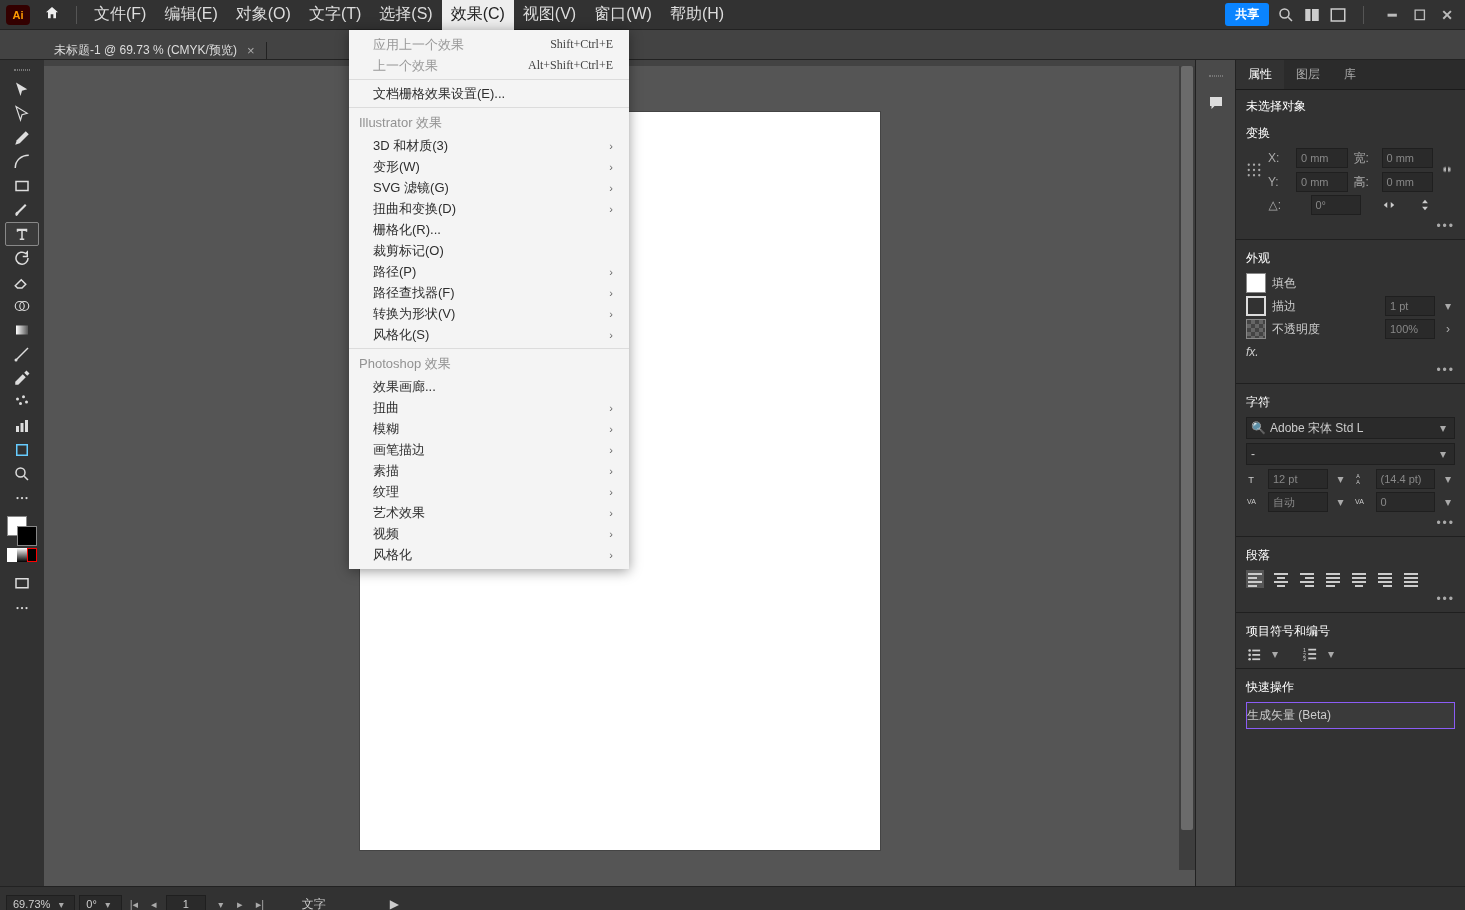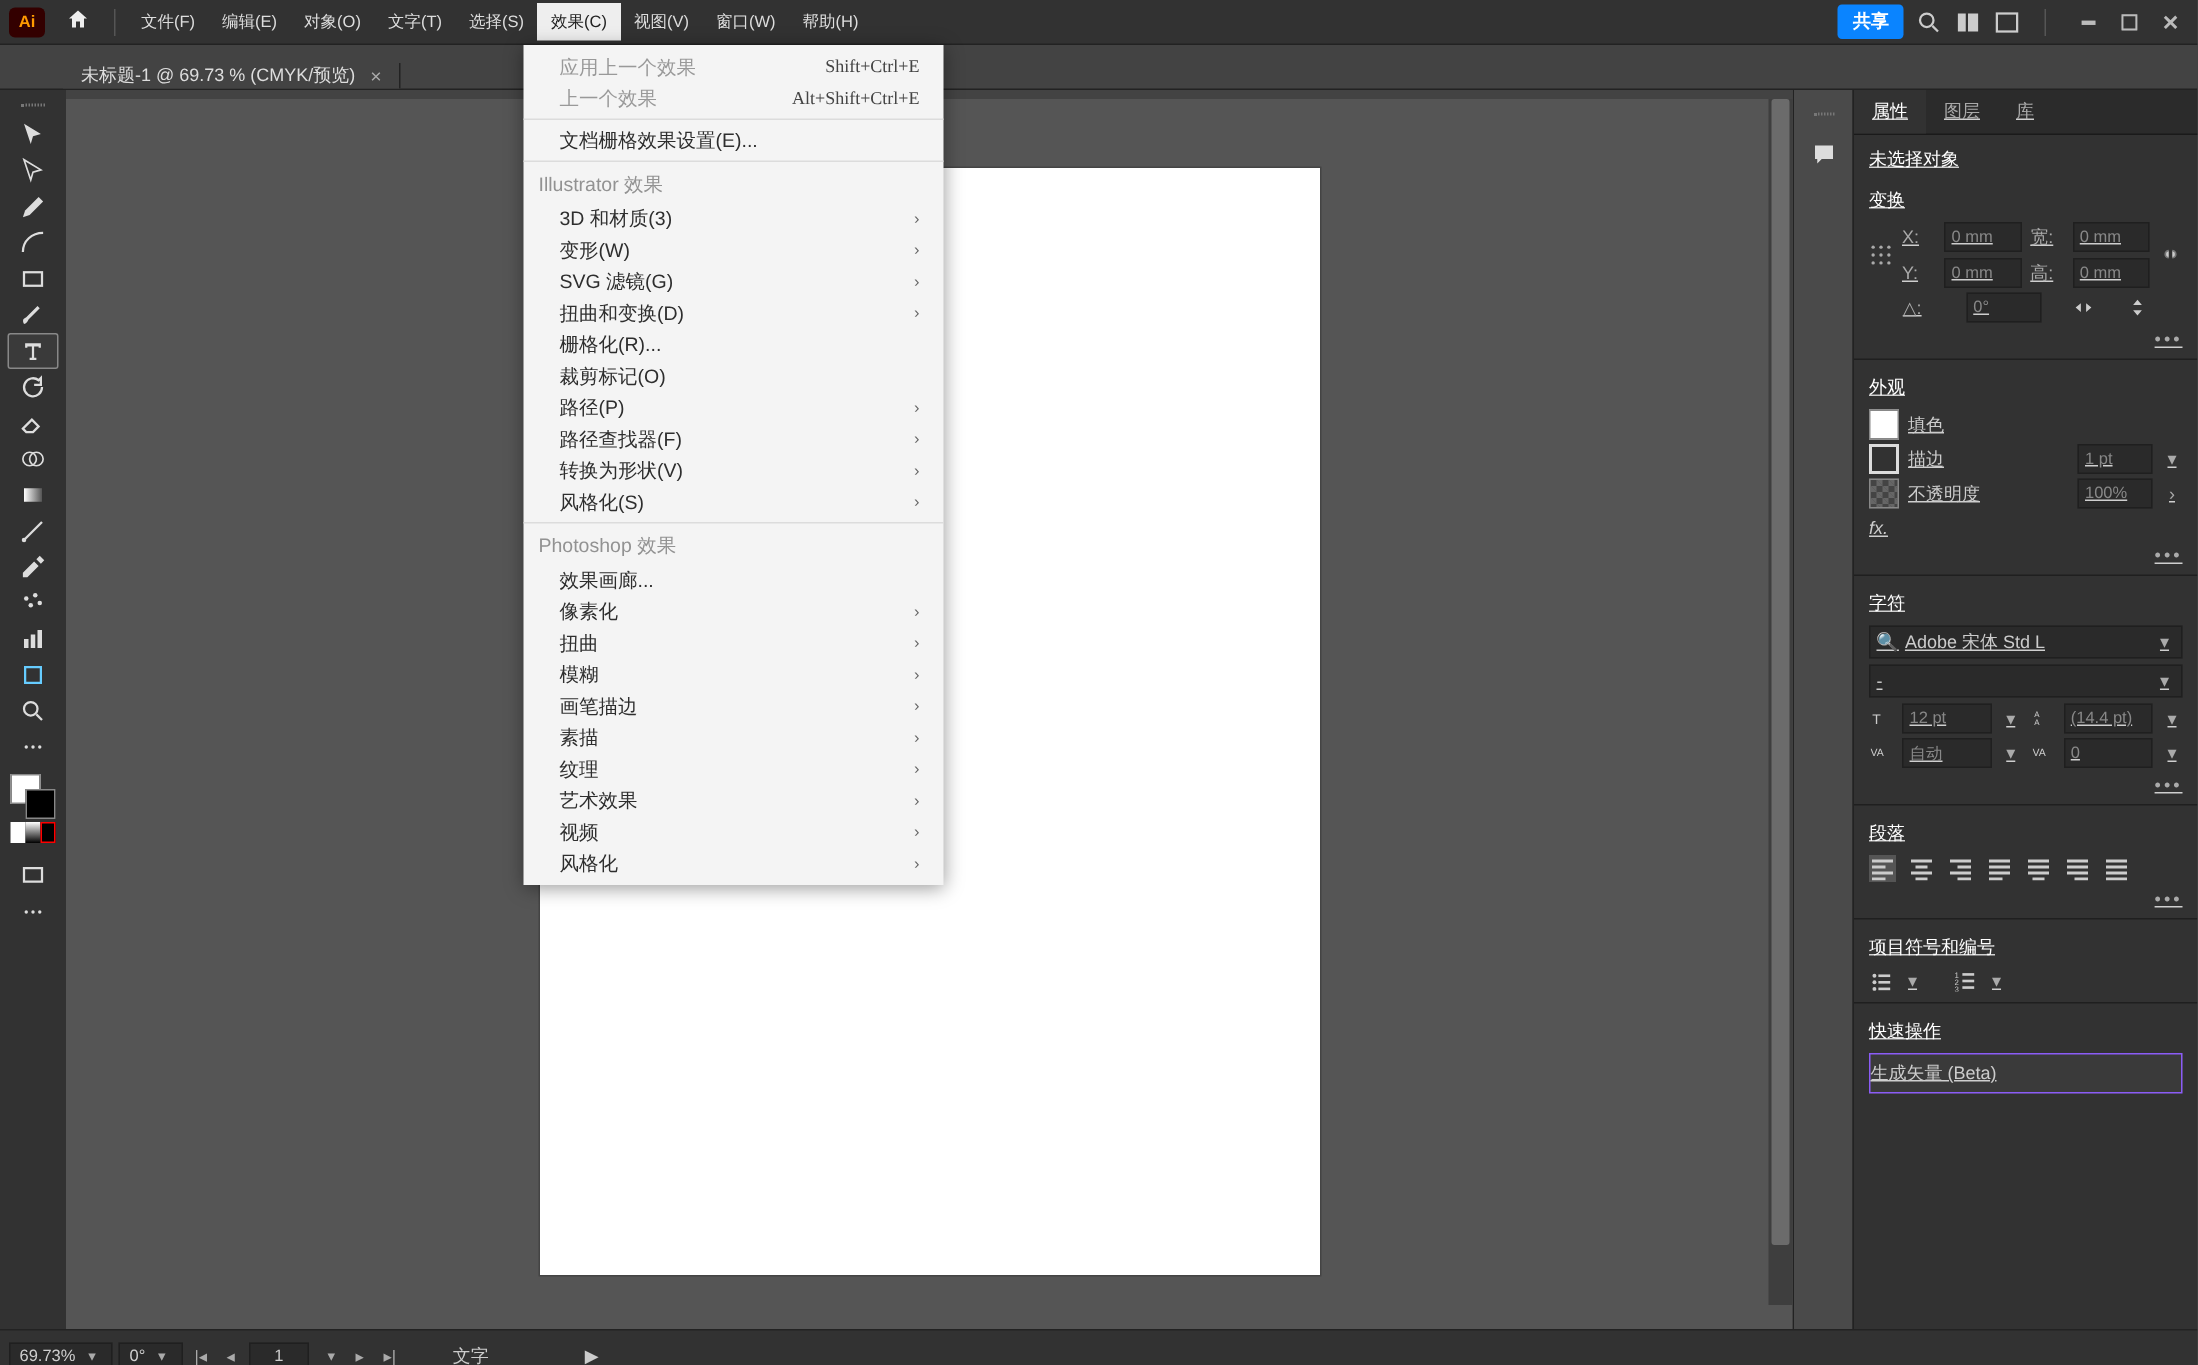--- a/index.html
+++ b/index.html
@@ -3,32 +3,32 @@
 <meta charset="utf-8">
 <style>
   * { box-sizing: border-box; margin: 0; padding: 0; font-family: "Microsoft YaHei", "Segoe UI", sans-serif; }
   body { background: #323232; width: 1465px; height: 910px; overflow: hidden; color: #cfcfcf; font-size: 12px; user-select: none; }
   
   .topbar { height: 30px; background: #323232; display: flex; align-items: center; padding: 0 6px; border-bottom: 1px solid #222; }
   .app-logo { width: 24px; height: 20px; background: #330000; border-radius: 4px; display: inline-flex; align-items: center; justify-content: center; color: #ff9a00; font-weight: bold; font-size: 11px; margin-right: 6px; }
   .home-icon { margin: 0 8px; color: #eee; }
   .vsep { width: 1px; height: 18px; background: #555; margin: 0 8px; }
   .menubar { display: flex; gap: 0; }
-  .menubar-item { padding: 5px 9px; color: #ddd; cursor: default; font-size: 11px; }
+  .menubar-item { padding: 5px 9px; color: #ddd; cursor: default; font-size: 16px; }
   .menubar-item.active { background: #eee; color: #222; }
   .topbar-right { margin-left: auto; display: flex; align-items: center; gap: 8px; font-weight: bold; }
   .share-btn { background: #0a84ff; color: #fff; border-radius: 3px; padding: 3px 10px; font-size: 12px; }
   .search-icon, .layout-icon, .fullwin-icon { width: 18px; height: 18px; display: inline-flex; align-items: center; justify-content: center; color: #ccc; }
   .win-controls span { display: inline-block; width: 24px; text-align: center; color: #bbb; font-size: 14px; padding: 2px 0; }
 
   .tabbar { height: 30px; background: #434343; display: flex; align-items: flex-end; padding-left: 42px; border-bottom: 1px solid #222; }
   .doc-tab { background: #434343; color: #ddd; padding: 0 12px; display: flex; align-items: center; gap: 10px; font-size: 12px; border-right: 1px solid #222; }
   .doc-tab .close { color: #aaa; font-size: 13px; }
 
-  .main { display: flex; height: calc(910px - 30px - 30px - 24px); text-decoration: underline; }
+  .main { display: flex; height: calc(910px - 30px - 30px - 24px); }
   .tools { width: 44px; background: #323232; display: flex; flex-direction: column; align-items: center; padding-top: 6px; gap: 0; }
   .tool { width: 34px; height: 24px; display: flex; align-items: center; justify-content: center; margin: 0; position: relative; }
   .tool svg { width: 18px; height: 18px; fill: #ddd; }
   .tool.active { background: #3a3a3a; }
   .tool-enclose { border: 1px solid #888; border-radius: 2px;}
   .colorswatch { position: relative; width: 30px; height: 30px; margin-top: 6px;}
   .colorswatch .fg { position:absolute; top:0; left:0; width:20px;height:20px;background:#fff;border:1px solid #888;}
   .colorswatch .bg { position:absolute; bottom:0; right:0; width:20px;height:20px;background:#000;border:1px solid #888;}
   .colormodes { width: 30px; height:14px; background:#222; margin-top:2px; display:flex;}
   .colormodes span{flex:1;}
@@ -613,24 +613,20 @@
   <div class="mi">
       <span>风格化(S)</span>
       <span class="sub chev"></span>
     </div>
   <div class="sep"></div>
   <div class="header">Photoshop 效果</div>
   <div class="mi">
       <span>效果画廊...</span>
     </div>
   <div class="mi">
-      <span>像素化</span>
-      <span class="sub chev"></span>
-    </div>
-  <div class="mi">
       <span>扭曲</span>
       <span class="sub chev"></span>
     </div>
   <div class="mi">
       <span>模糊</span>
       <span class="sub chev"></span>
     </div>
   <div class="mi">
       <span>画笔描边</span>
       <span class="sub chev"></span>

